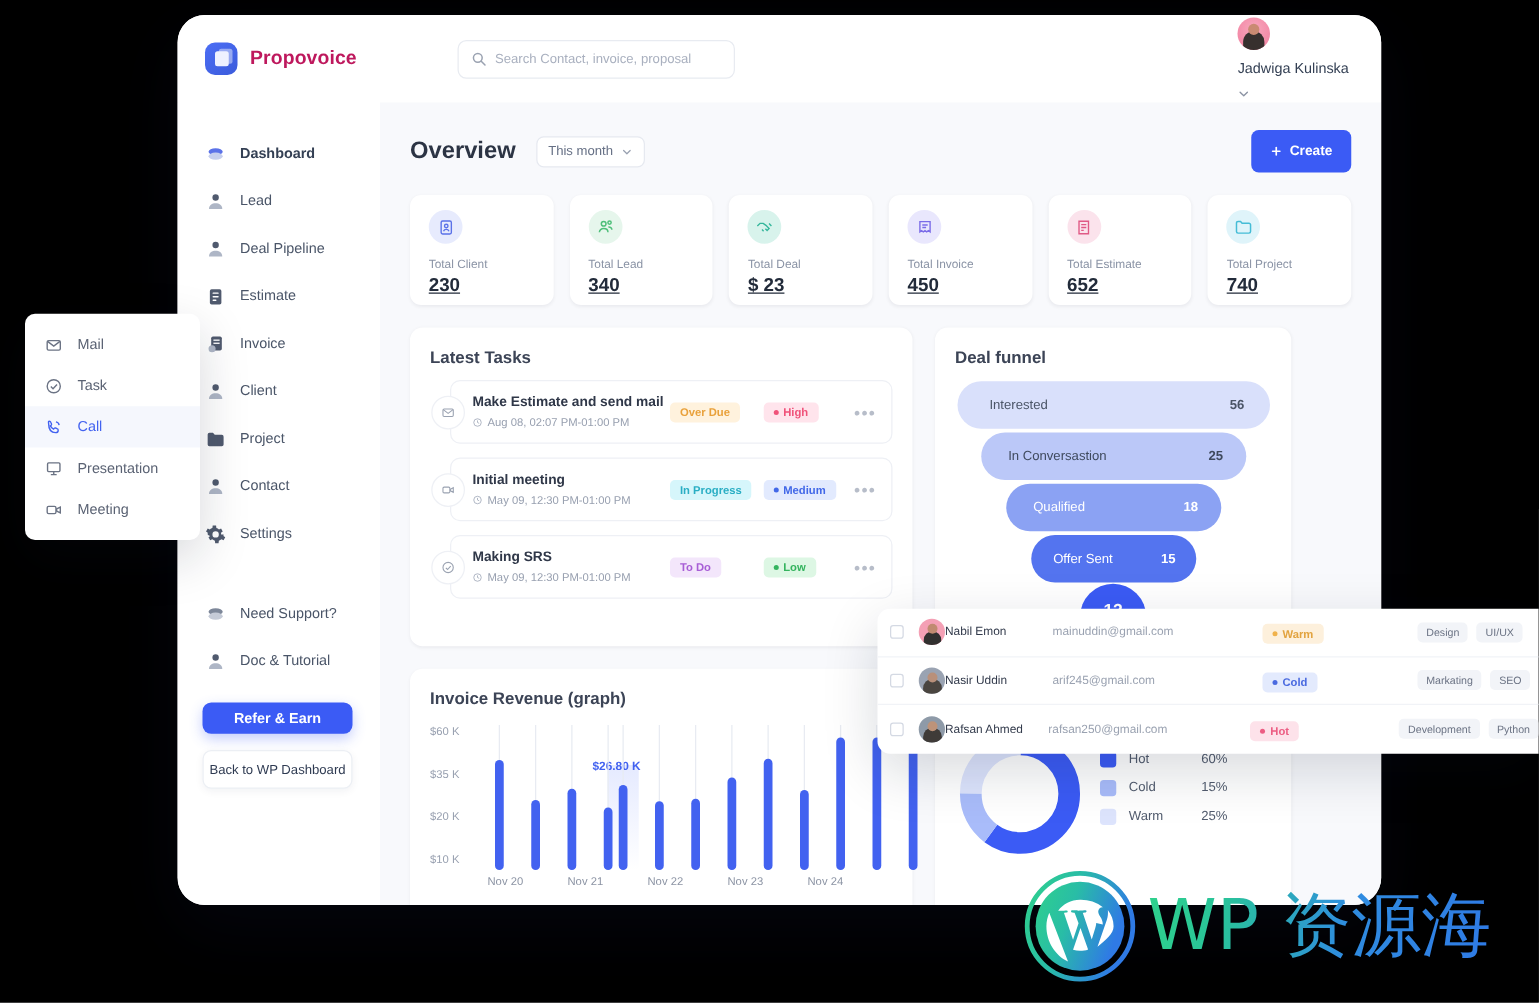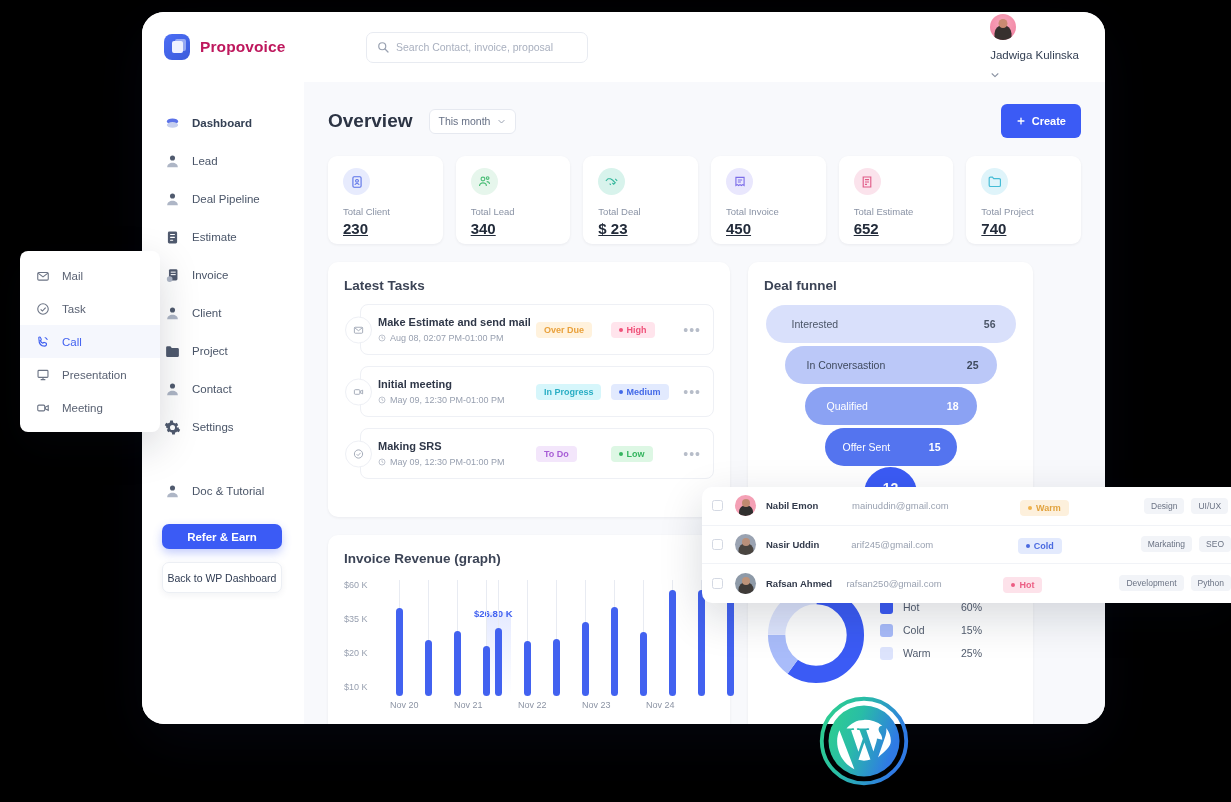--- a/index.html
+++ b/index.html
@@ -282,21 +282,21 @@
   }
   .contact-row:last-child { border-bottom: none; }
   .cb {
     width: 11px; height: 11px; border: 1px solid #d4d9e3; border-radius: 2.5px;
     flex: 0 0 auto; cursor: pointer;
   }
   .c-avatar {
     width: 21px; height: 21px; border-radius: 50%; margin-left: 12px;
     flex: 0 0 auto; position: relative; overflow: hidden;
   }
-  .c-name { font-size: 9.5px; font-weight: 700; color: #323a4b; margin-left: 10px; width: 86px; }
+  .c-name { font-size: 9.5px; font-weight: 400; color: #323a4b; width: 86px; }
   .c-mail { font-size: 9.5px; color: #9aa2b1; width: 168px; }
   .c-status { width: 124px; }
   .c-tags { display: flex; gap: 7px; }
   .tag {
     font-size: 8.5px; color: #6b7384; background: #f2f4f8;
     border-radius: 4px; padding: 3px 7px;
   }
 
   
   .watermark {
@@ -415,20 +415,27 @@
 
       <div class="nav-item">
         <svg class="nav-icon" viewBox="0 0 24 24">
           <path fill="#505a6e" d="M12 8.4a3.6 3.6 0 100 7.2 3.6 3.6 0 000-7.2zm9 3.6c0 .6-.05 1.2-.15 1.75l2 1.5-1.9 3.3-2.35-.95c-.85.75-1.85 1.3-2.95 1.6L15.3 22h-3.8l-.35-2.8c-1.1-.3-2.1-.85-2.95-1.6l-2.35.95-1.9-3.3 2-1.5A9.7 9.7 0 013 12c0-.6.05-1.2.15-1.75l-2-1.5 1.9-3.3 2.35.95c.85-.75 1.85-1.3 2.95-1.6L8.7 2h3.8l.35 2.8c1.1.3 2.1.85 2.95 1.6l2.35-.95 1.9 3.3-2 1.5c.1.55.15 1.15.15 1.75z"></path>
         </svg>
         <span class="lbl">Settings</span>
       </div>
 
       <div class="nav-gap"></div>
 
+      <div class="nav-item">
+        <svg class="nav-icon" viewBox="0 0 24 24">
+          <ellipse cx="12" cy="9" rx="8" ry="4" fill="#7d8799"></ellipse>
+          <ellipse cx="12" cy="14" rx="8" ry="4" fill="#c5cbd7"></ellipse>
+        </svg>
+        <span class="lbl">Need Support?</span>
+      </div>
 
       <div class="nav-item">
         <svg class="nav-icon" viewBox="0 0 24 24">
           <circle cx="12" cy="7" r="3.6" fill="#505a6e"></circle>
           <path d="M4.5 20c0-4.2 3.4-6.4 7.5-6.4s7.5 2.2 7.5 6.4z" fill="#aeb6c6"></path>
         </svg>
         <span class="lbl">Doc &amp; Tutorial</span>
       </div>
 
       <div class="side-btns">
@@ -874,15 +881,16 @@
         <linearGradient id="wpg" x1="0" y1="0" x2="1" y2="0.35">
           <stop offset="0%" stop-color="#2fd18c"></stop>
           <stop offset="45%" stop-color="#29bda6"></stop>
           <stop offset="100%" stop-color="#2f7ae5"></stop>
         </linearGradient>
       </defs>
       <circle cx="50" cy="50" r="44" fill="none" stroke="url(#wpg)" stroke-width="4"></circle>
       <circle cx="50" cy="50" r="37" fill="url(#wpg)"></circle>
       <path fill="#ffffff" d="M22 50c0-4 .9-7.8 2.4-11.2L40 79.4C29.4 74.4 22 63.1 22 50zm47-1.4c0-2.6-.9-4.4-1.7-5.8-1.1-1.7-2.1-3.2-2.1-5 0-1.9 1.5-3.7 3.6-3.7h.3A31 31 0 0050 28c-7.5 0-14.1 3.6-18.2 9.1h1.4c2.2 0 5.6-.3 5.6-.3 1.2-.1 1.3 1.6.2 1.8 0 0-1.2.1-2.4.2l7.6 22.5 4.6-13.7-3.3-8.9c-1.1-.1-2.2-.2-2.2-.2-1.1-.1-1-1.9.1-1.8 0 0 3.5.3 5.5.3 2.2 0 5.6-.3 5.6-.3 1.2-.1 1.3 1.6.2 1.8 0 0-1.2.1-2.4.2l7.5 22.3 2.1-6.9c1-2.9 1.6-5 1.6-6.8zM50.4 51.5l-6.2 18.1c1.9.5 3.8.9 5.8.9 2.4 0 4.7-.4 6.8-1.2l-.2-.3-6.2-17.5zm22.8-15c.1.7.1 1.5.1 2.3 0 2.3-.4 4.9-1.7 8.1l-7 20.2C71.4 61.2 78 56.3 78 50c0-5-1.8-9.6-4.8-13.5z"></path>
     </svg>
+    <div class="wm-text">WP 资源海</div>
   </div>
 
 </div>
 
 </body></html>

